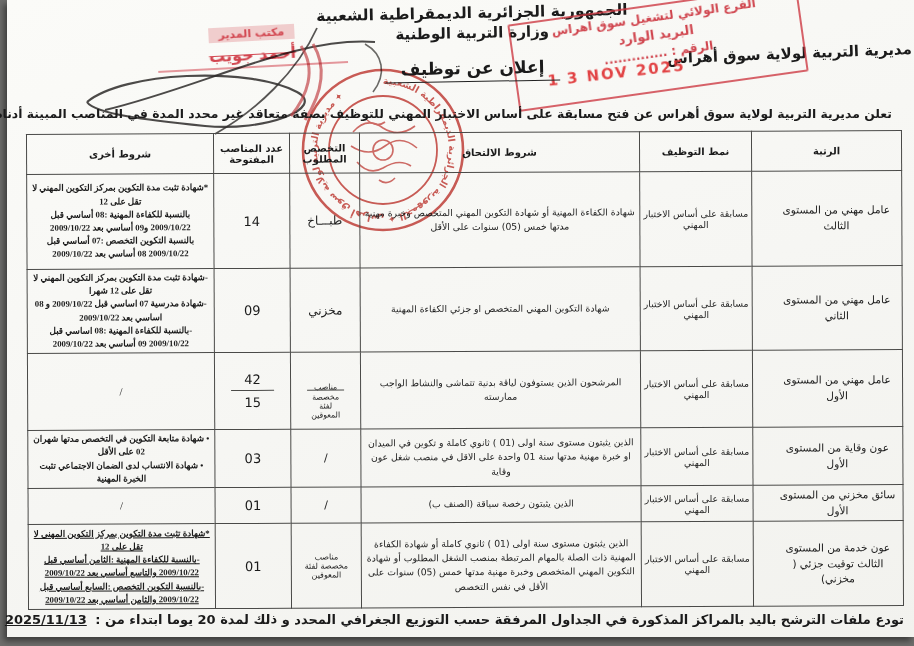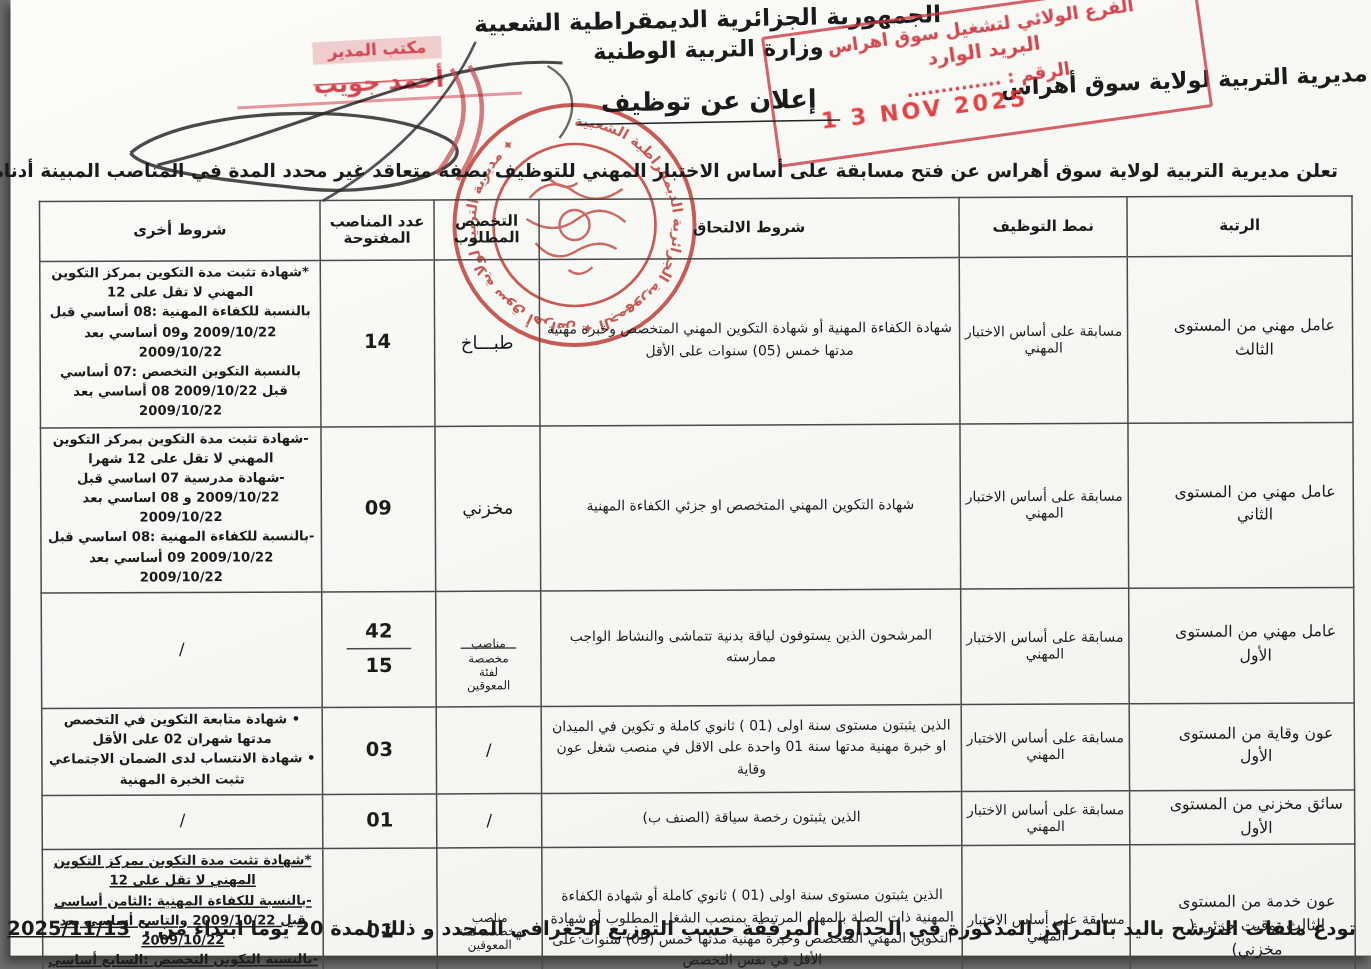--- a/index.html
+++ b/index.html
@@ -47,22 +47,22 @@
   table{border-collapse:collapse;table-layout:fixed;width:875px;direction:rtl;}
   col.c-rank{width:150px;}col.c-mode{width:112px;}col.c-cond{width:280px;}
   col.c-spec{width:70px;}col.c-num{width:76px;}col.c-other{width:187px;}
   th,td{border:1.2px solid #4a4a48;padding:2px 3px;vertical-align:middle;
     text-align:center;overflow:hidden;}
   th{font-size:10px;font-weight:bold;white-space:pre-line;}
   .t-rank{font-size:10.5px;font-weight:normal;line-height:1.5;padding-left:22px;}
   .t-mode{font-size:9.3px;}
   .t-cond{font-size:9.3px;line-height:1.55;}
   .t-spec{font-size:12px;}
-  .t-num{font-size:13px;font-weight:bold;direction:ltr;}
-  .t-other{font-size:8.8px;font-weight:600;line-height:1.5;white-space:pre-line;}
+  .t-num{font-size:13px;font-weight:normal;direction:ltr;}
+  .t-other{font-size:8.8px;font-weight:600;line-height:1.5;white-space:pre-line;font-family:Liberation Serif, serif;}
   .t-other.u{text-decoration:underline;}
   .slash{font-size:11px;font-weight:normal;}
   td.split{padding:16px;}
   .sub{height:22px;display:flex;align-items:center;justify-content:center;box-sizing:border-box;}
   .sub.top{border-bottom:1.2px solid #4a4a48;}
   .sub.spec-txt{font-size:7.8px;line-height:1.2;white-space:pre-line;}
   
   .footer-line{top:572px;right:10px;left:6px;direction:rtl;font-size:13px;font-weight:bold;
     white-space:nowrap;text-align:right;margin-top:40px;}
   .footer-date{text-decoration:underline;font-weight:bold;direction:ltr;display:inline-block;

